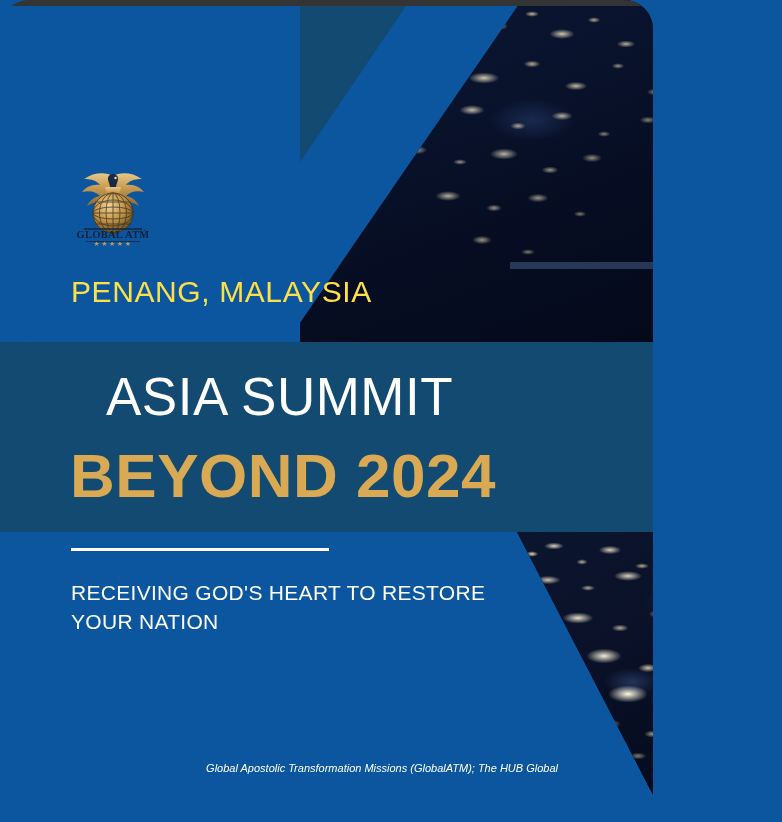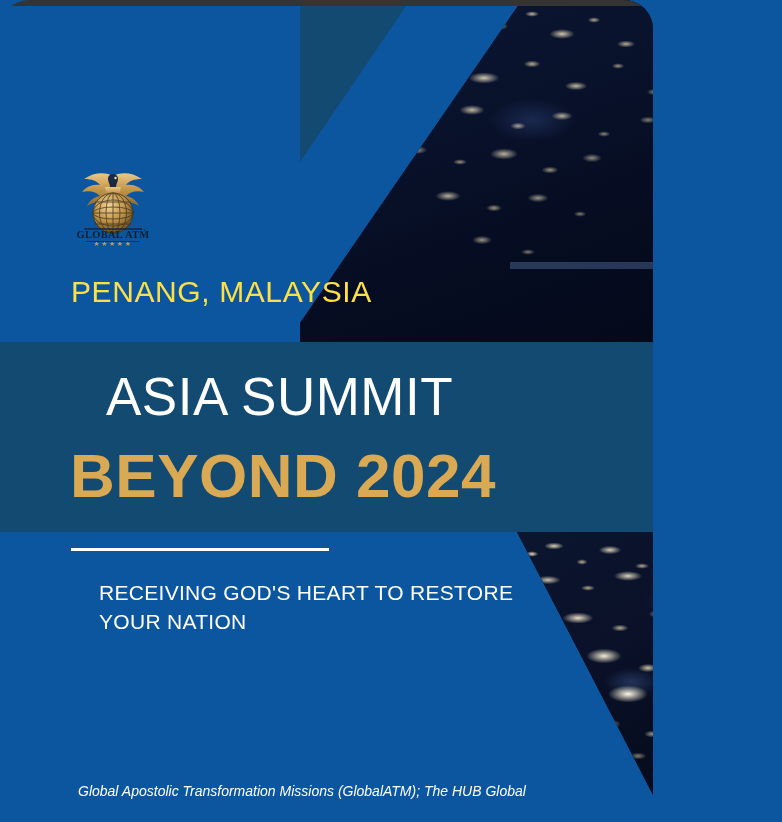--- a/index.html
+++ b/index.html
@@ -225,31 +225,31 @@
 
   .tagline {
     position:absolute; left:71px; top:578px;
     width:430px;
     z-index:30;
     color:#ffffff;
     font-size:21px;
     font-weight:400;
     line-height:29px;
     letter-spacing:.3px;
-    margin-left:28px;
   }
 
   .org-credit {
-    position:absolute; left:78px; top:779px;
+    position:absolute; left:78px; top:756px;
     width:480px;
     z-index:30;
     color:#ffffff;
-    font-size:14px;
+    font-size:11px;
     font-style:italic;
     line-height:24px;
+    text-align:right;
   }
 </style>
 </head>
 <body>
 
 <div id="poster">
 
   <div class="chrome-strip"></div>
 
   <div class="top-section">

